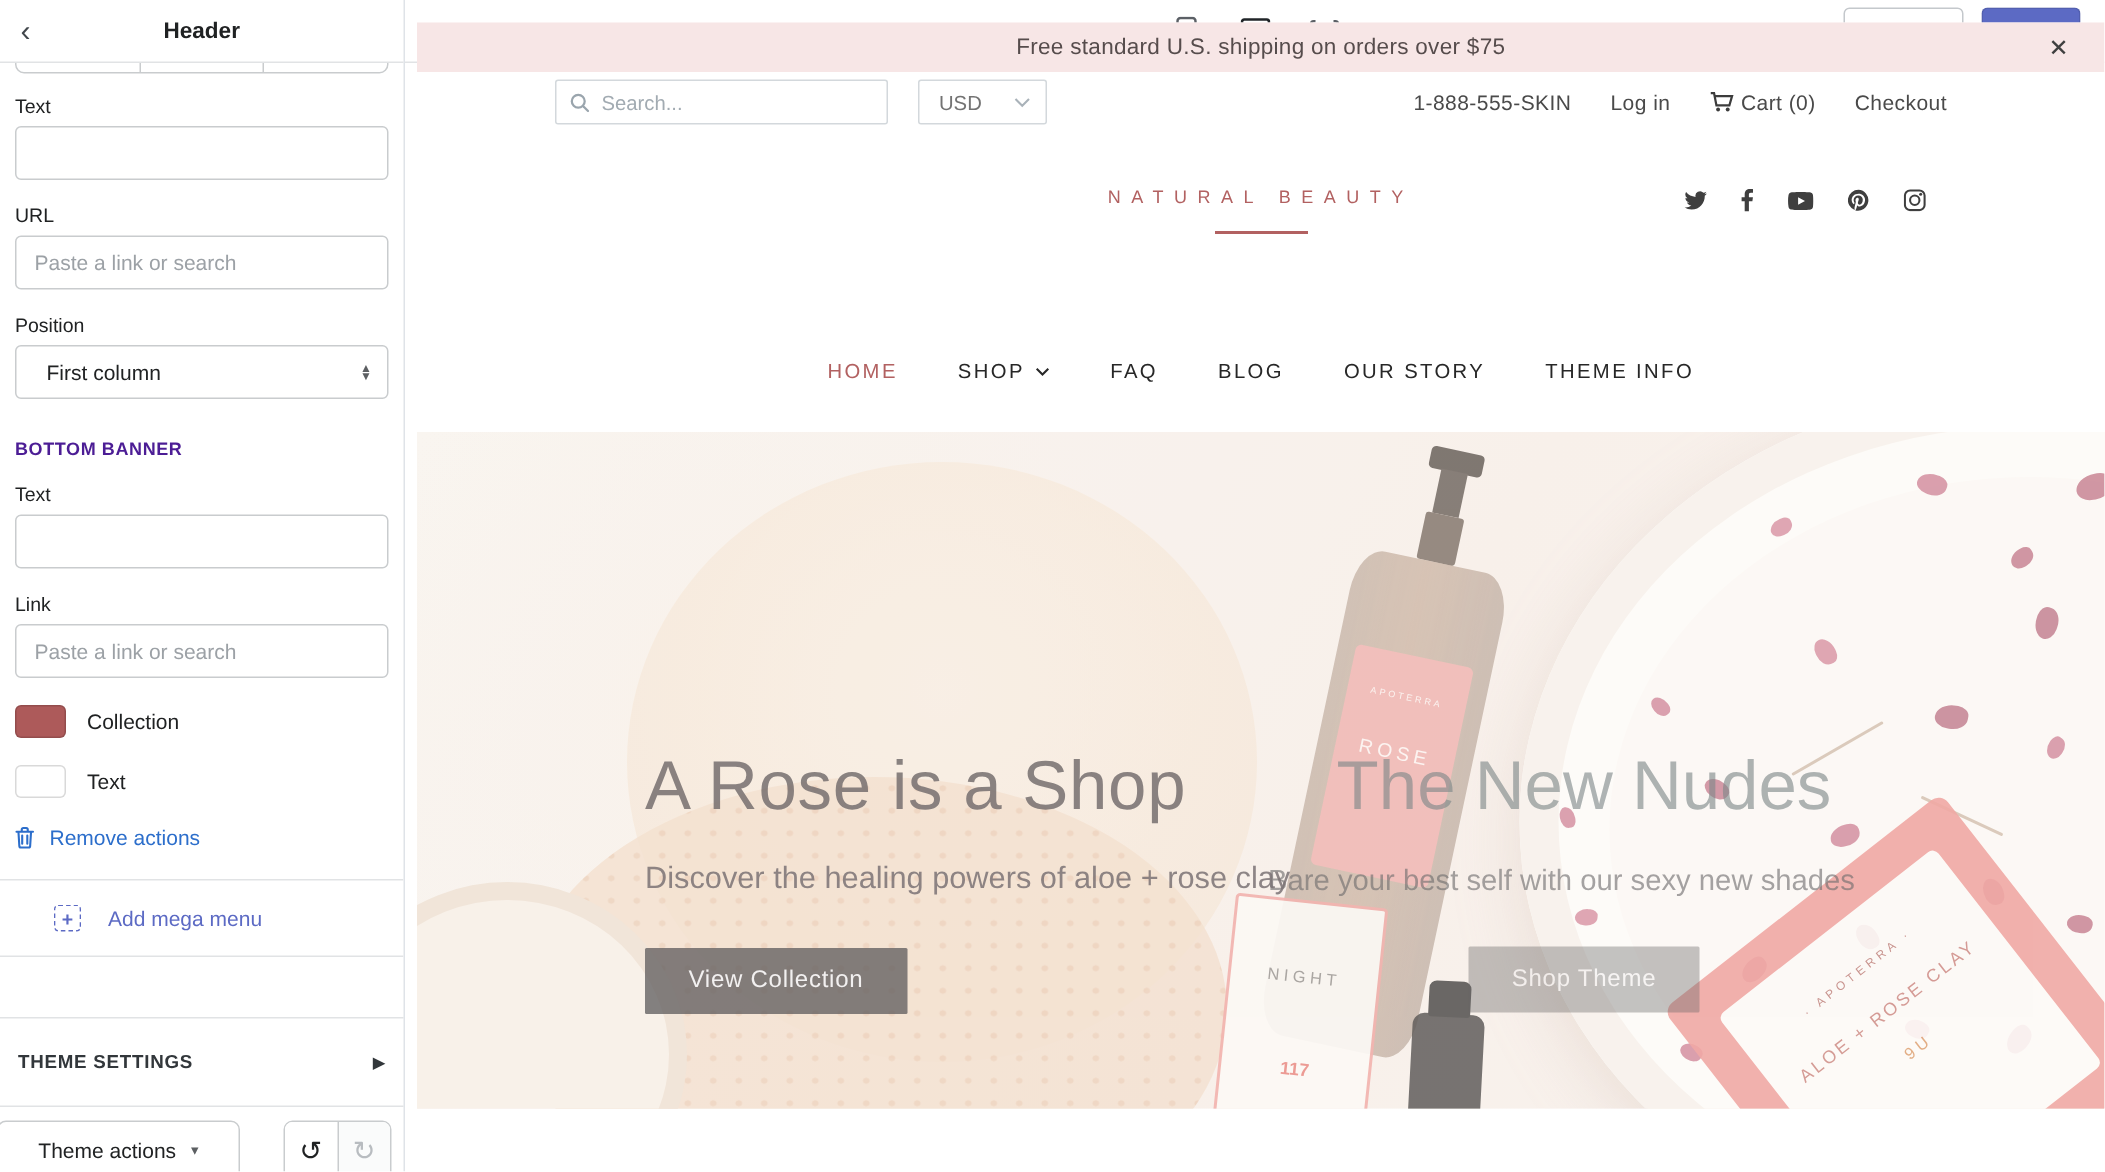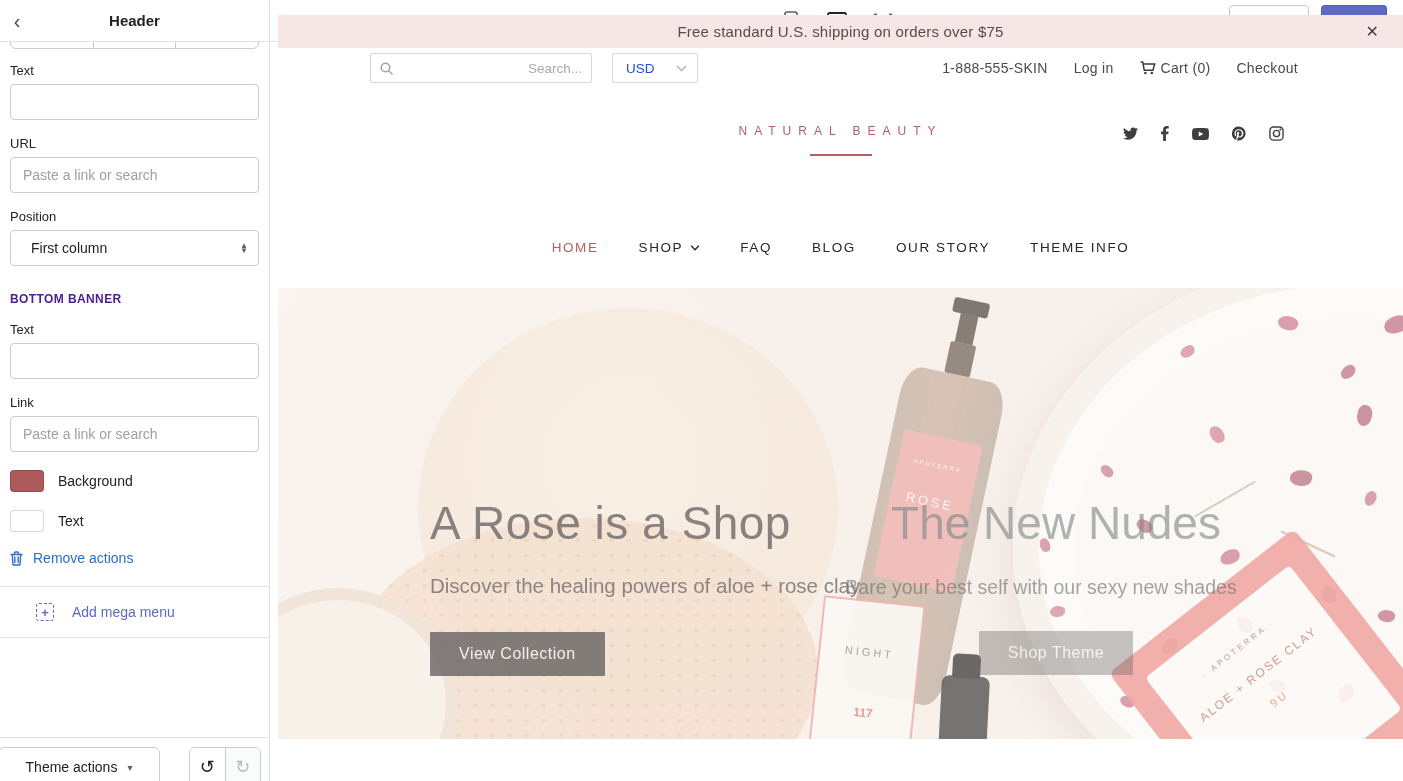--- a/index.html
+++ b/index.html
@@ -56,23 +56,23 @@
   .btn-save { height:32px; padding:0 16px; border:1px solid rgba(0,0,0,.1); border-radius:4px; font-size:14px; color:#fff; cursor:pointer; font-family:"Liberation Sans",sans-serif; }
 
   
   .preview { position:absolute; left:8px; top:15px; width:1125px; height:724px; background:#fff; }
   .announce { height:33px; display:flex; align-items:center; justify-content:center; position:relative; }
   .announce .msg { font-size:15px; letter-spacing:.2px; }
   .announce .close { position:absolute; right:24px; top:0; bottom:0; display:flex; align-items:center; font-size:16px; color:#3f3f3f; cursor:pointer; }
 
   .store-header { height:240px; position:relative; background:#fff; }
   .search-box { position:absolute; left:92px; top:5px; width:222px; height:30px; border:1px solid #d3d8dc; border-radius:2px; display:flex; align-items:center; padding:0 9px; }
-  .search-box input { border:none; outline:none; flex:1; font-size:13.5px; color:#ec4899; margin-left:8px; font-family:"Liberation Sans",sans-serif;text-align:right; }
+  .search-box input { border:none; outline:none; flex:1; font-size:13.5px; color:#ec4899; margin-left:8px; font-family:"Liberation Sans",sans-serif; }
   .search-box input::placeholder { color:#a2abb2; }
-  .usd-box { position:absolute; left:334px; top:5px; width:86px; height:30px; border:1px solid #d3d8dc; border-radius:2px; display:flex; align-items:center; padding:0 10px 0 13px; font-size:13.5px; color:#1d4ed8; cursor:pointer; }
+  .usd-box { position:absolute; left:334px; top:5px; width:86px; height:30px; border:1px solid #d3d8dc; border-radius:2px; display:flex; align-items:center; padding:0 10px 0 13px; font-size:13.5px; color:#737373; cursor:pointer; }
   .usd-box .cur { flex:1; }
   .util-links { position:absolute; right:105px; top:0; height:40px; display:flex; align-items:center; gap:26px; font-size:14px; color:#4a4a4a; letter-spacing:.3px; }
   .util-links a { color:#4a4a4a; text-decoration:none; display:flex; align-items:center; gap:5px; cursor:pointer; }
   .logo-block { position:absolute; left:0; right:0; top:68px; text-align:center; }
   .logo-title { font-size:28px; font-weight:700; letter-spacing:2.5px; color:#1c1c1c; }
   .logo-sub { font-size:12px; letter-spacing:7px; margin-top:8px; }
   .logo-rule { width:62px; height:2px; margin:16px auto 0; }
   .social-row { position:absolute; right:119px; top:78px; display:flex; align-items:center; gap:23px; }
   .social-row a { color:#3f3f3f; cursor:pointer; display:flex; }
   .nav-row { position:absolute; left:0; right:0; bottom:33px; display:flex; justify-content:center; gap:40px; font-size:13.5px; letter-spacing:1.6px; color:#272727; font-weight:500; }
@@ -156,21 +156,21 @@
       <div class="section-head">BOTTOM BANNER</div>
 
       <div class="fld-label">Text</div>
       <input class="txt-input" type="text" value="" style="">
 
       <div class="fld-label">Link</div>
       <input class="txt-input" type="text" value="" placeholder="Paste a link or search" style="">
 
       <div class="color-row">
         <div class="swatch" style="background:#ad5a5a;"></div>
-        <span>Background</span>
+        <span>Collection</span>
       </div>
       <div class="color-row">
         <div class="swatch" style="background:#ffffff;"></div>
         <span>Text</span>
       </div>
 
       <div class="remove-row">
         <svg width="13" height="15" viewBox="0 0 13 15">
           <path d="M1 3.5h11M4.5 3.5V2a1 1 0 011-1h2a1 1 0 011 1v1.5M2.3 3.5l.6 9.5a1 1 0 001 1h5.2a1 1 0 001-1l.6-9.5M4.8 6v5.5M8.2 6v5.5" stroke="#2c6ecb" stroke-width="1.4" fill="none" stroke-linecap="round"></path>
         </svg>
@@ -178,20 +178,24 @@
       </div>
 
       <div class="mega-row">
         <span class="mega-icon">
             <span>+</span>
           </span>
         <span class="lbl">Add mega menu</span>
       </div>
     </div>
 
+    <div class="settings-row">
+      <span class="lbl">THEME SETTINGS</span>
+      <span class="arr">▶</span>
+    </div>
 
     <div class="left-bottom">
       <button class="theme-actions-btn">
         <span>Theme actions</span>
         <span class="caret">▾</span>
       </button>
       <div class="undo-redo">
         <div class="ur-btn undo">
           <span>↺</span>
         </div>

